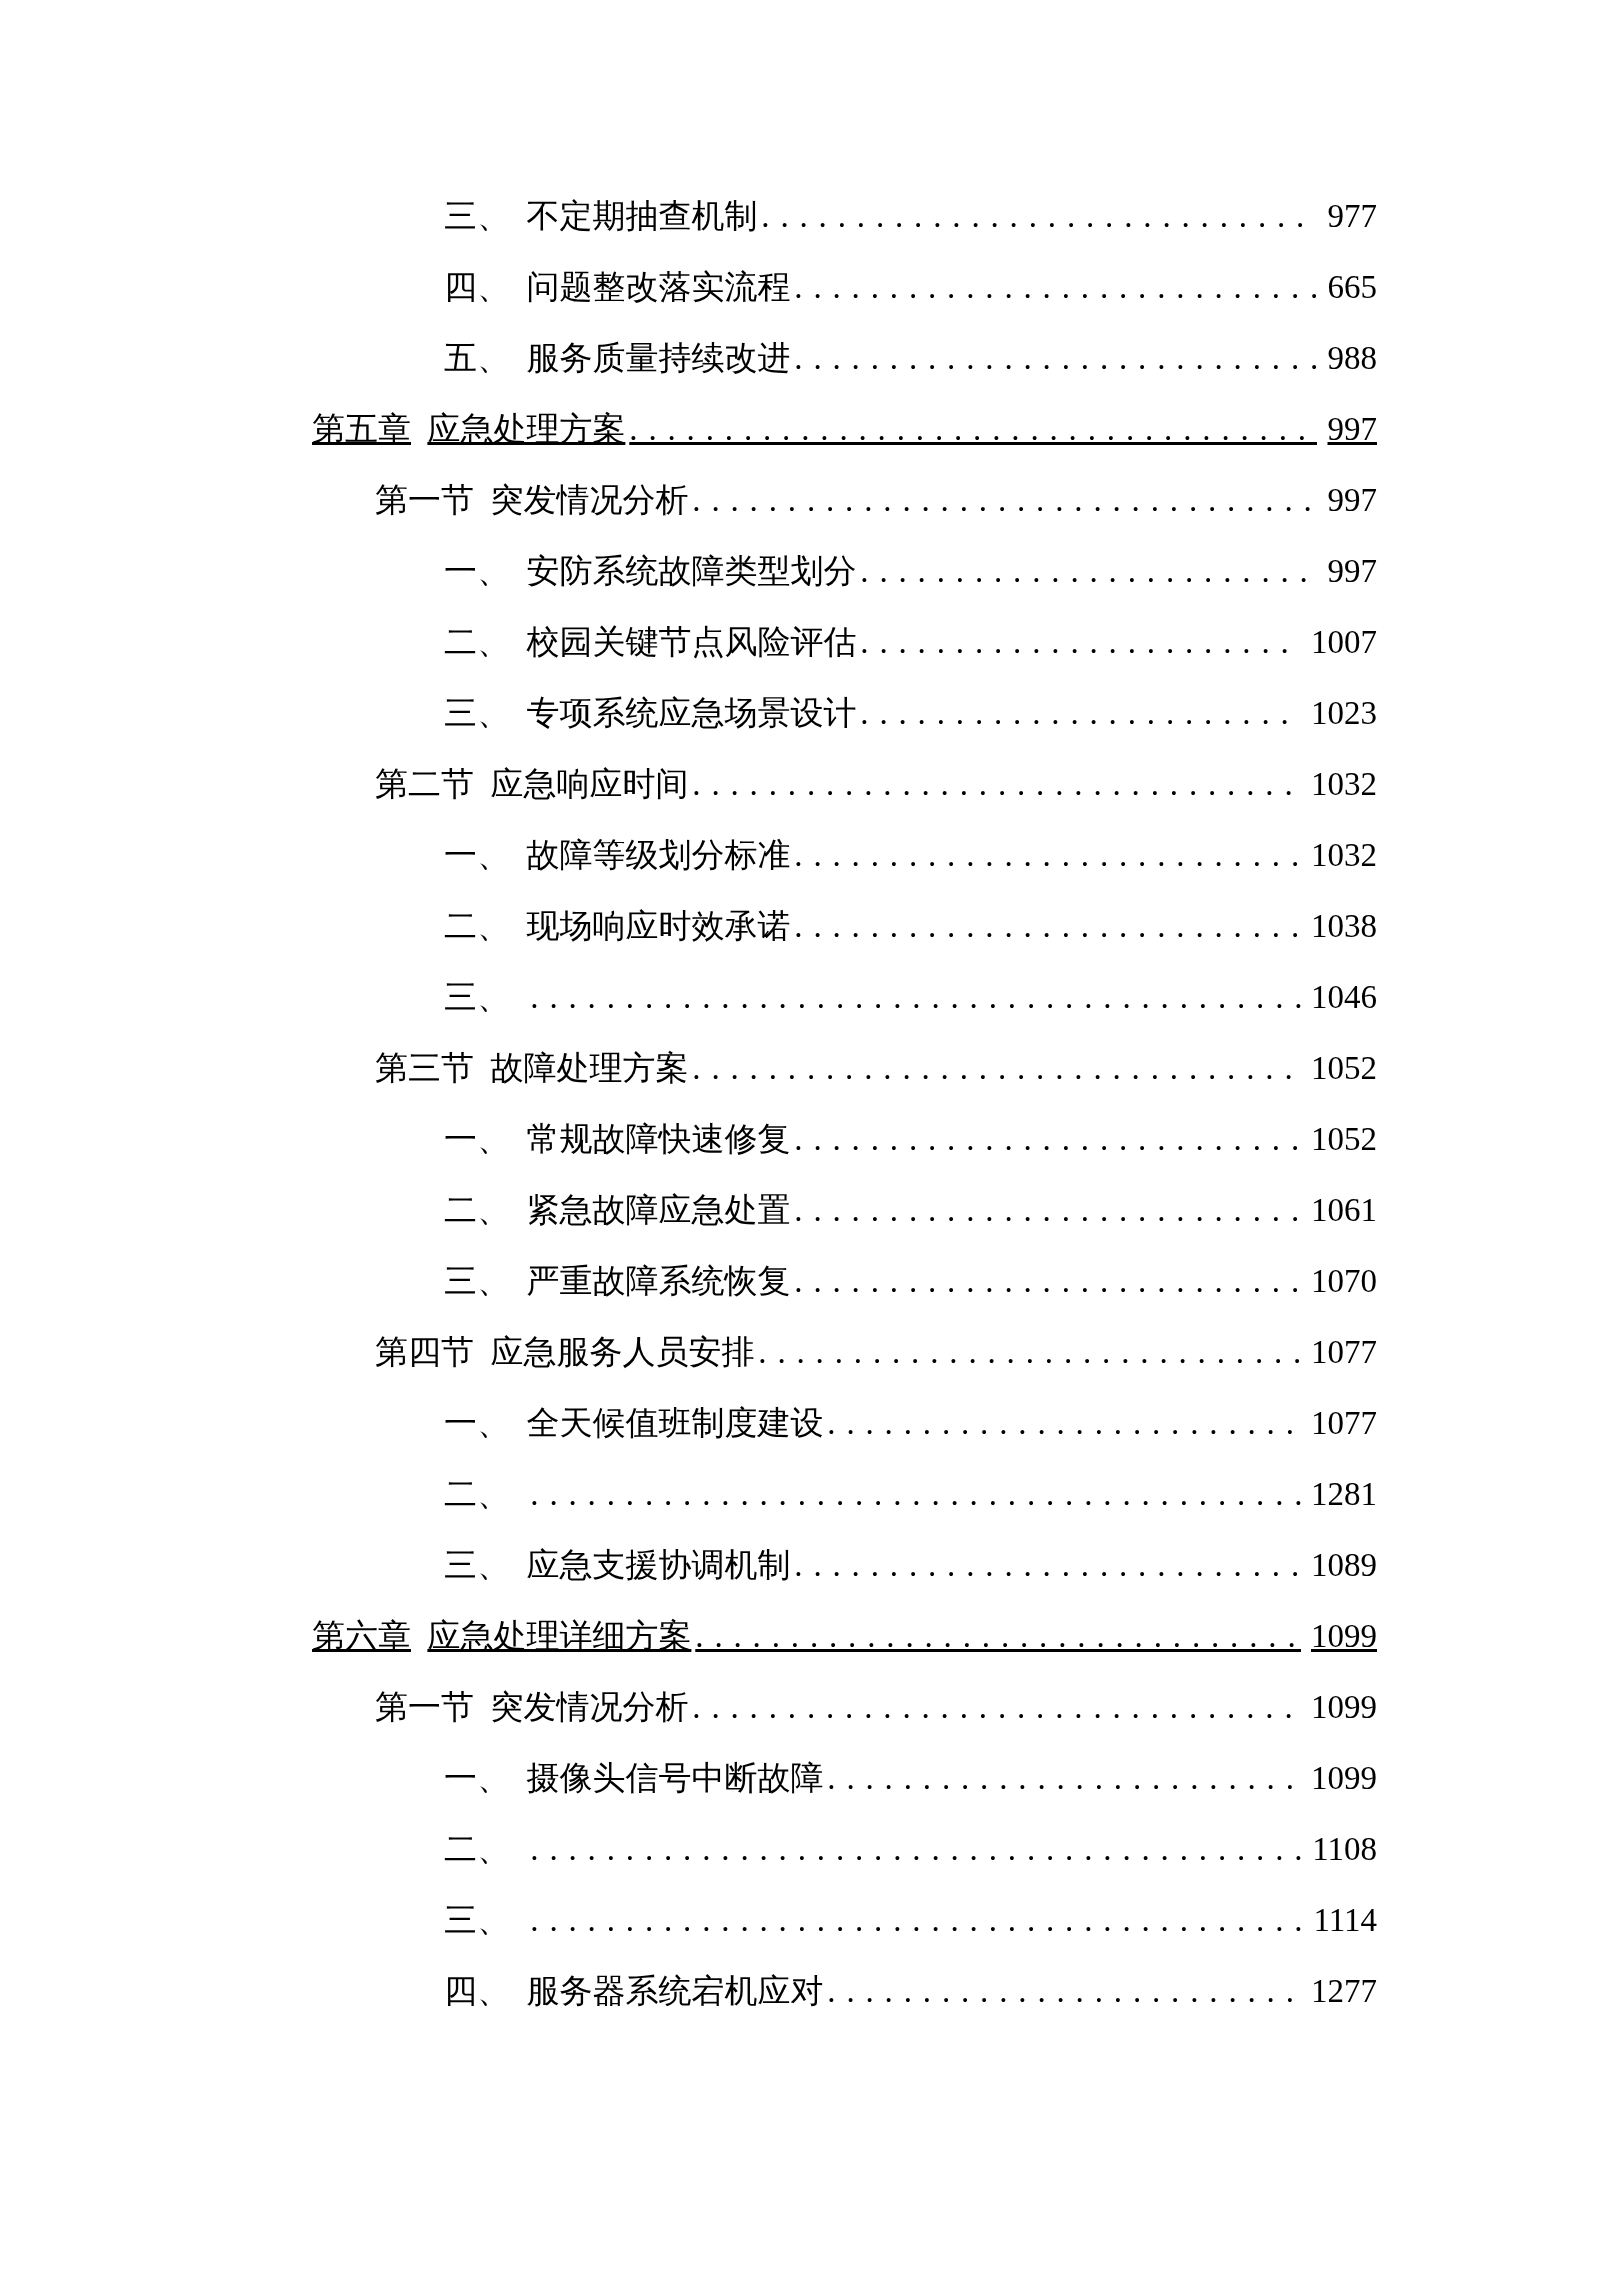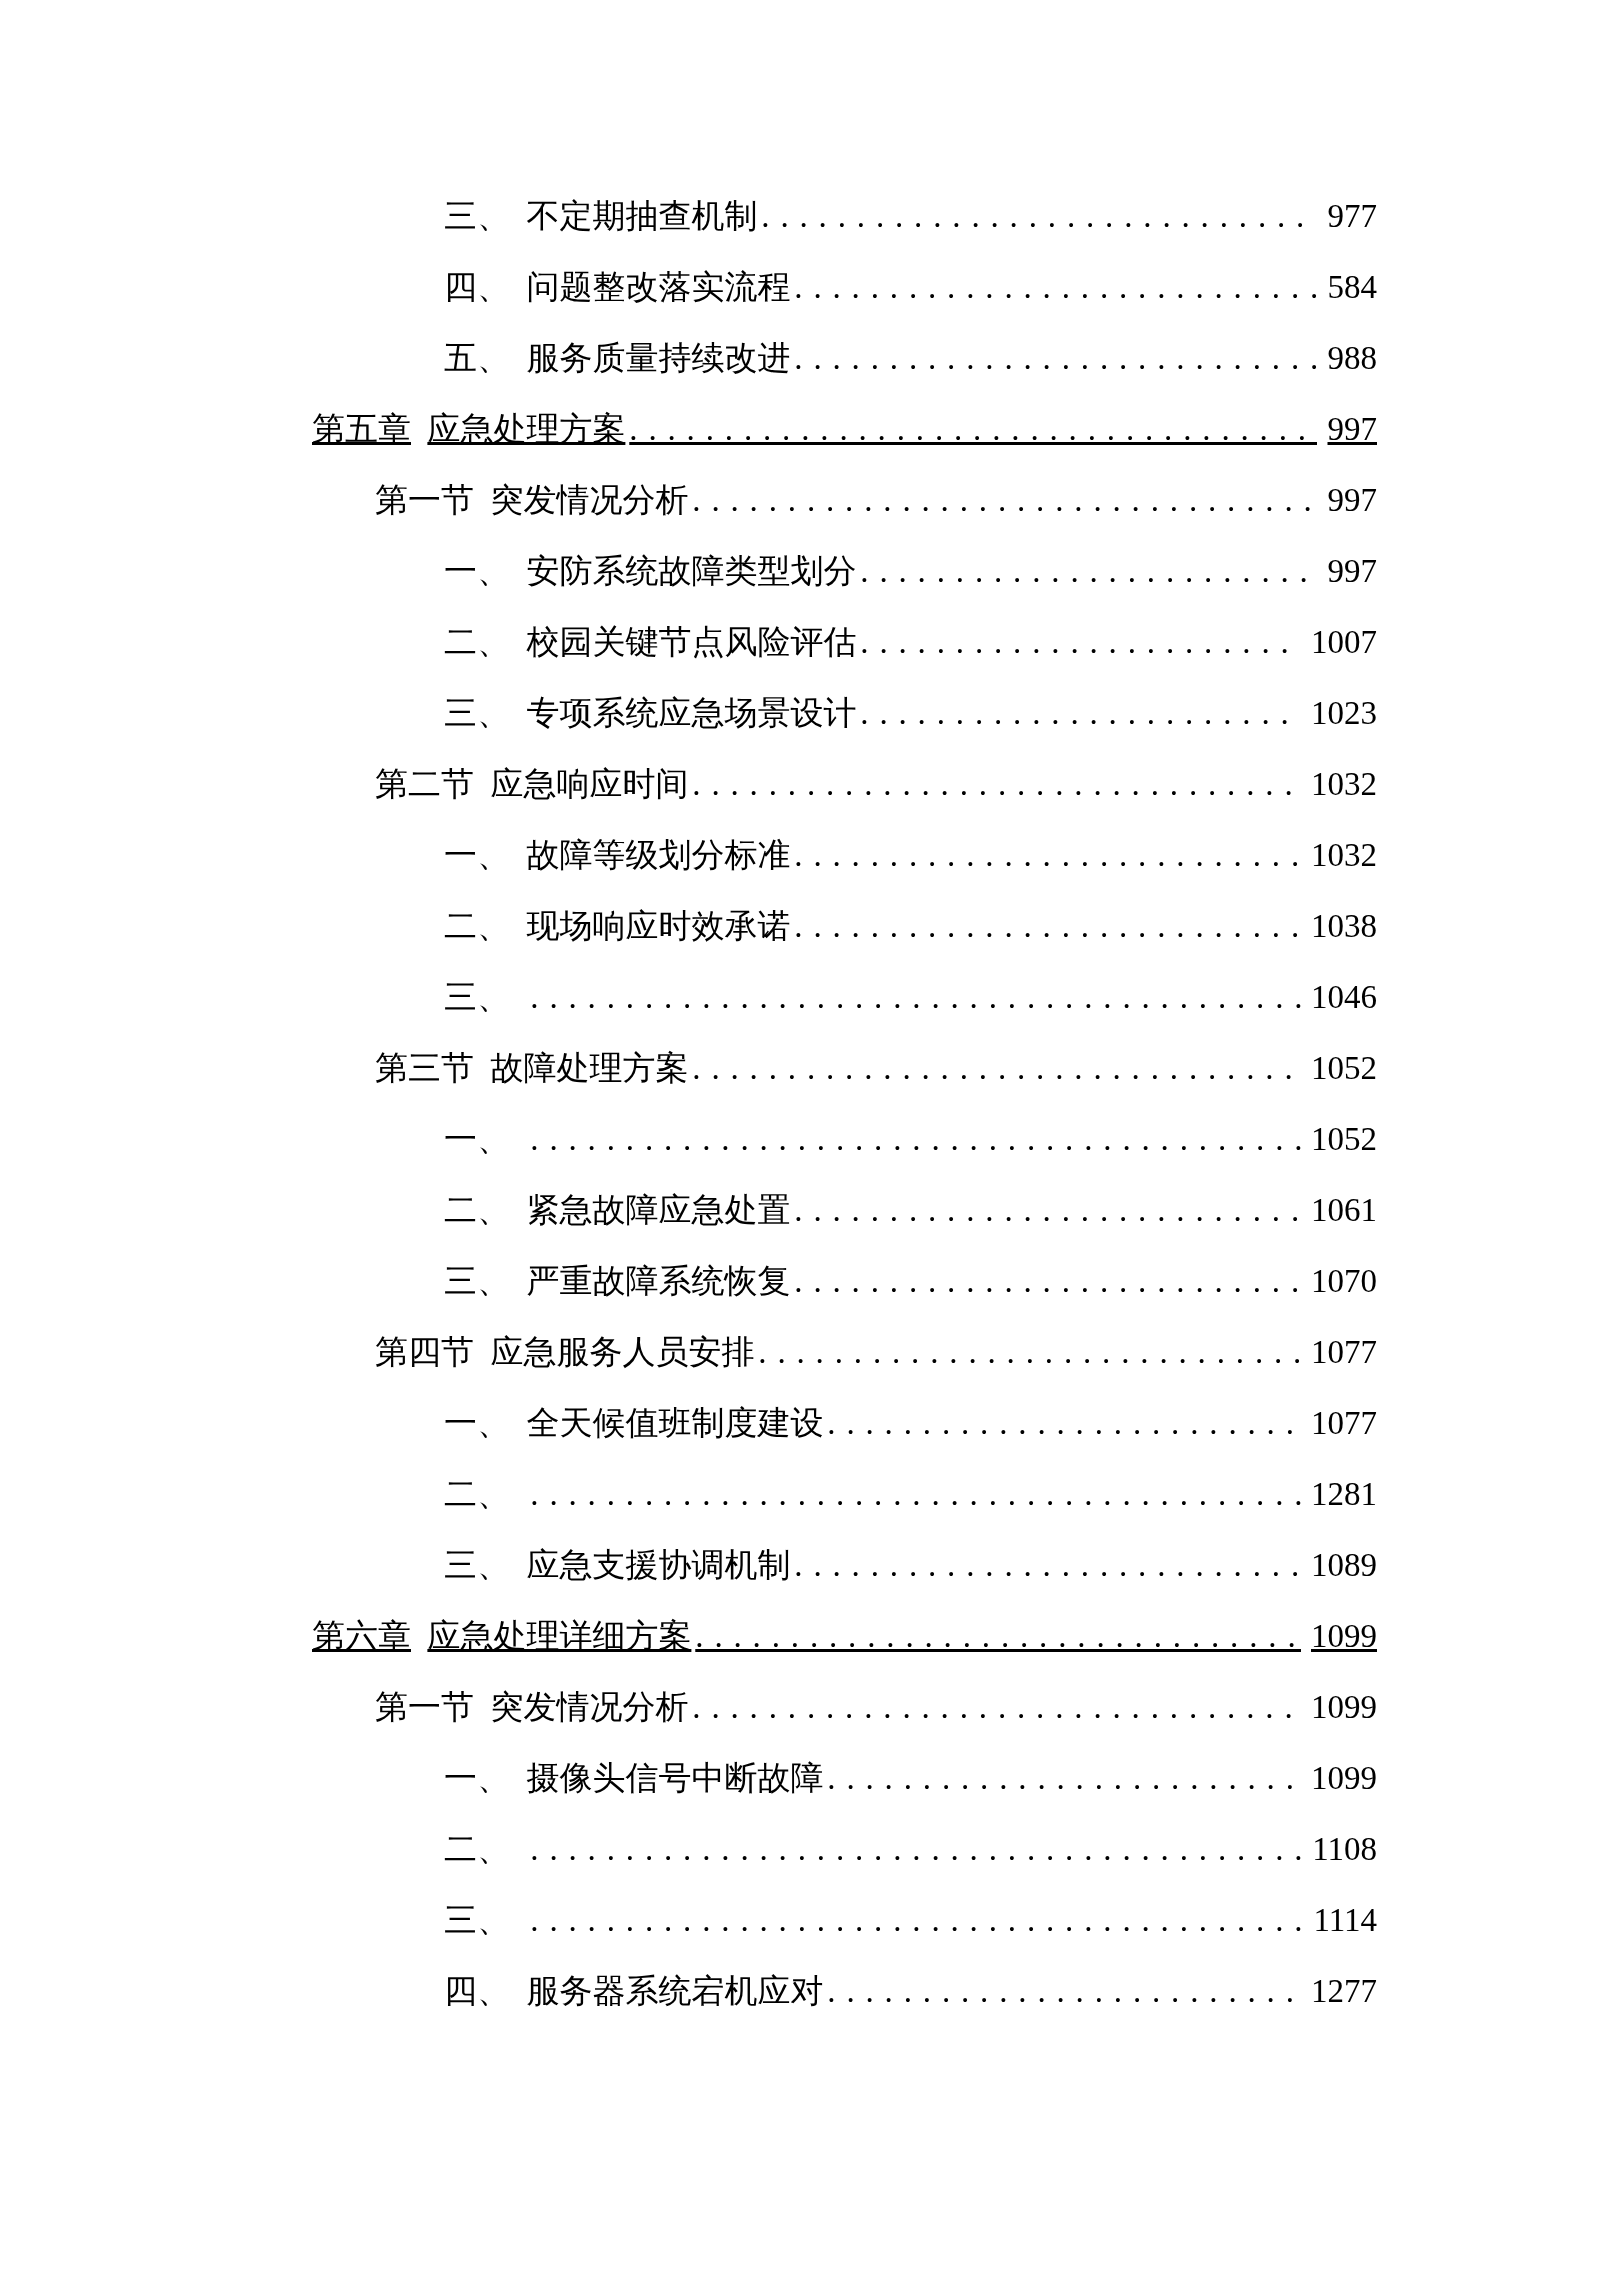--- a/index.html
+++ b/index.html
@@ -55,21 +55,21 @@
     <span class="prefix">三、</span>
     <span class="title">不定期抽查机制</span>
     <span class="dots">. . . . . . . . . . . . . . . . . . . . . . . . . . . . . . . . . . . . . . . . . . . . . . . . . . . . . . . . . . . . . . . . . . . . . . </span>
     <span class="page-num">977</span>
   </div>
 
   <div class="toc-row lvl-item">
     <span class="prefix">四、</span>
     <span class="title">问题整改落实流程</span>
     <span class="dots">. . . . . . . . . . . . . . . . . . . . . . . . . . . . . . . . . . . . . . . . . . . . . . . . . . . . . . . . . . . . . . . . . . . . . . </span>
-    <span class="page-num">584</span>
+    <span class="page-num">665</span>
   </div>
 
   <div class="toc-row lvl-item">
     <span class="prefix">五、</span>
     <span class="title">服务质量持续改进</span>
     <span class="dots">. . . . . . . . . . . . . . . . . . . . . . . . . . . . . . . . . . . . . . . . . . . . . . . . . . . . . . . . . . . . . . . . . . . . . . </span>
     <span class="page-num">988</span>
   </div>
 
   <div class="toc-row lvl-chapter">
@@ -136,20 +136,21 @@
 
   <div class="toc-row lvl-section">
     <span class="prefix">第三节</span>
     <span class="title">故障处理方案</span>
     <span class="dots">. . . . . . . . . . . . . . . . . . . . . . . . . . . . . . . . . . . . . . . . . . . . . . . . . . . . . . . . . . . . . . . . . . . . . . </span>
     <span class="page-num">1052</span>
   </div>
 
   <div class="toc-row lvl-item">
     <span class="prefix">一、</span>
+    <span class="title">常规故障快速修复</span>
     <span class="dots">. . . . . . . . . . . . . . . . . . . . . . . . . . . . . . . . . . . . . . . . . . . . . . . . . . . . . . . . . . . . . . . . . . . . . . </span>
     <span class="page-num">1052</span>
   </div>
 
   <div class="toc-row lvl-item">
     <span class="prefix">二、</span>
     <span class="title">紧急故障应急处置</span>
     <span class="dots">. . . . . . . . . . . . . . . . . . . . . . . . . . . . . . . . . . . . . . . . . . . . . . . . . . . . . . . . . . . . . . . . . . . . . . </span>
     <span class="page-num">1061</span>
   </div>

